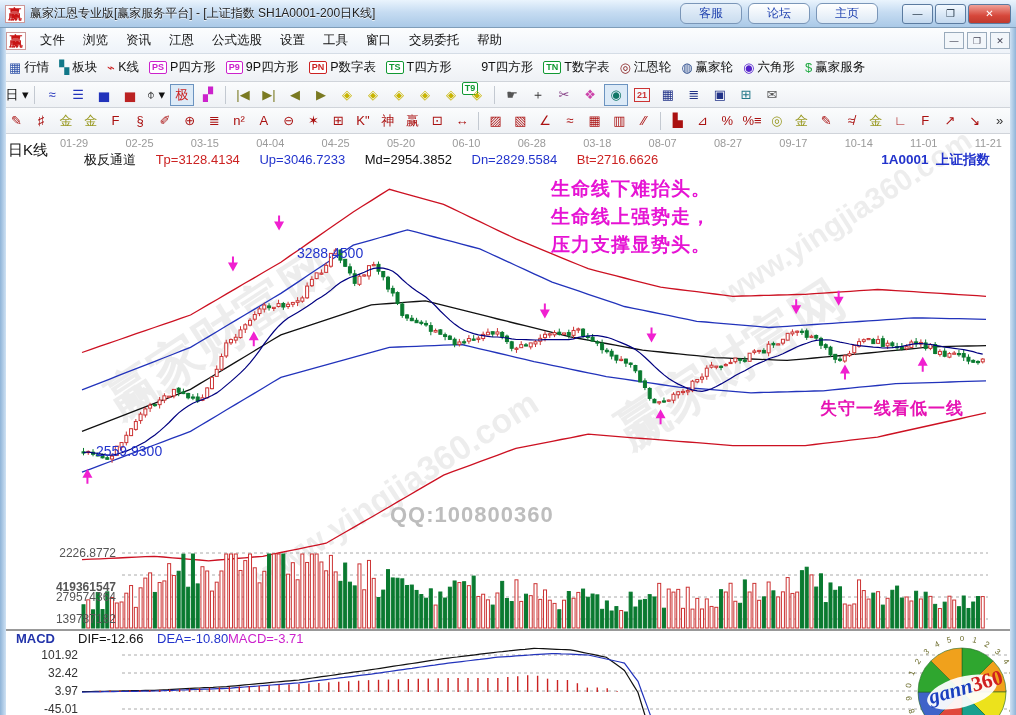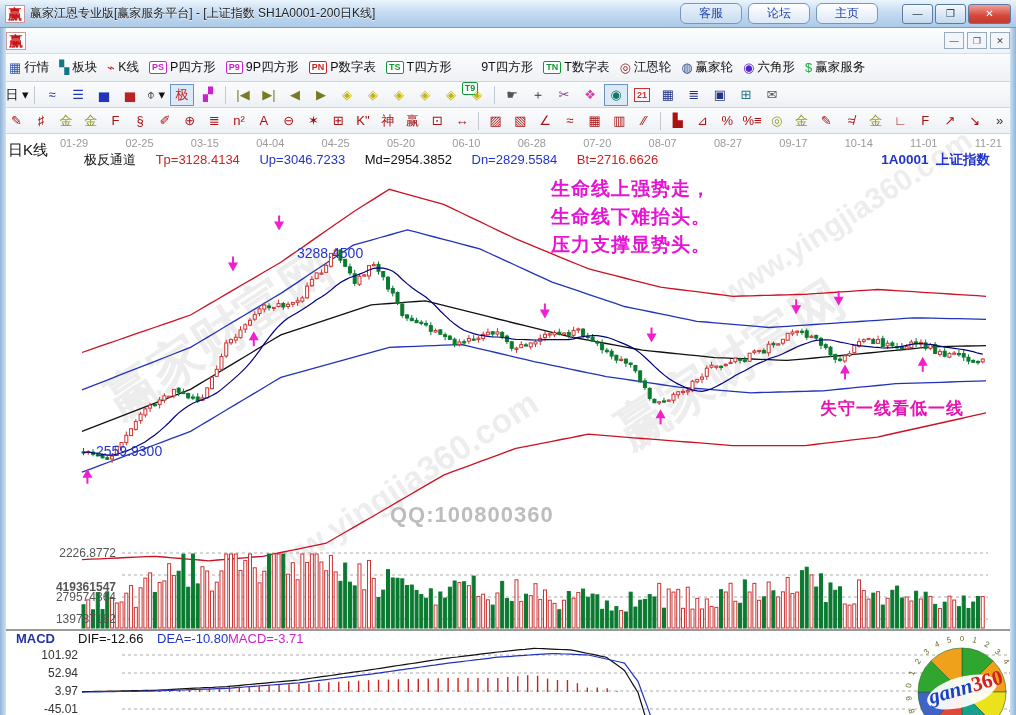--- a/index.html
+++ b/index.html
@@ -83,20 +83,32 @@
     <div class="winbtns">
       <div class="wbtn">—</div>
       <div class="wbtn">❐</div>
       <div class="wbtn close">✕</div>
     </div>
   </div>
 </div>
 
 <div class="menubar">
   <span class="app-icon">赢</span>
+  <div id="menu-items" style="display:flex;">
+      <div class="menu-item">文件</div>
+      <div class="menu-item">浏览</div>
+      <div class="menu-item">资讯</div>
+      <div class="menu-item">江恩</div>
+      <div class="menu-item">公式选股</div>
+      <div class="menu-item">设置</div>
+      <div class="menu-item">工具</div>
+      <div class="menu-item">窗口</div>
+      <div class="menu-item">交易委托</div>
+      <div class="menu-item">帮助</div>
+    </div>
   <div class="menu-win" id="menu-win">
       <div class="mwbtn">—</div>
       <div class="mwbtn">❐</div>
       <div class="mwbtn">✕</div>
     </div>
 </div>
 
 <div class="toolbar toolbar1" id="toolbar1">
     <div class="t1item">
       <span class="t1icon" style="color: rgb(51, 85, 170);">▦</span>
@@ -939,21 +951,21 @@
 <div class="abs kperiod">日K线</div>
 <div class="abs dates-row" id="dates-row">
     <span>01-29</span>
     <span>02-25</span>
     <span>03-15</span>
     <span>04-04</span>
     <span>04-25</span>
     <span>05-20</span>
     <span>06-10</span>
     <span>06-28</span>
-    <span>07-20</span>
+    <span>03-18</span>
     <span>08-07</span>
     <span>08-27</span>
     <span>09-17</span>
     <span>10-14</span>
     <span>11-01</span>
     <span>11-21</span>
   </div>
 <div class="abs param-row">
   <span class="c-black">极反通道</span>
   <span class="c-red">Tp=3128.4134</span>
@@ -961,22 +973,22 @@
   <span class="c-black">Md=2954.3852</span>
   <span class="c-blue">Dn=2829.5584</span>
   <span class="c-red">Bt=2716.6626</span>
 </div>
 <div class="abs symbol-row">
   <span>1A0001</span>&nbsp;
   <span>上证指数</span>
 </div>
 
 <div class="abs ann-block">
+  <div>生命线下难抬头。</div>
   <div>生命线上强势走，</div>
-  <div>生命线下难抬头。</div>
   <div>压力支撑显势头。</div>
 </div>
 <div class="abs ann-fail">失守一线看低一线</div>
 
 <div class="abs plabel" style="left:297px;top:245px;">3288.4500</div>
 <div class="abs plabel" style="left:96px;top:443px;">2559.9300</div>
 <div class="abs qq-mark">QQ:100800360</div>
 
 <div class="abs vol-label" style="top:546px;">2226.8772</div>
 <div class="abs vol-label" style="top:580px;font-weight:bold;">419361547</div>
@@ -984,15 +996,15 @@
 <div class="abs vol-label" style="top:612px;">139787182</div>
 
 <div class="abs macd-header">
   <span style="left:16px;color:#2233aa;font-weight:bold;">MACD</span>
   <span style="left:78px;color:#111;">DIF=-12.66</span>
   <span style="left:157px;color:#2233cc;">DEA=-10.80</span>
   <span style="left:228px;color:#cc22cc;">MACD=-3.71</span>
 </div>
 
 <div class="abs macd-scale" style="top:648px;">101.92</div>
-<div class="abs macd-scale" style="top:666px;">52.94</div>
+<div class="abs macd-scale" style="top:666px;">32.42</div>
 <div class="abs macd-scale" style="top:684px;">3.97</div>
 <div class="abs macd-scale" style="top:702px;">-45.01</div>
 
 </body></html>

